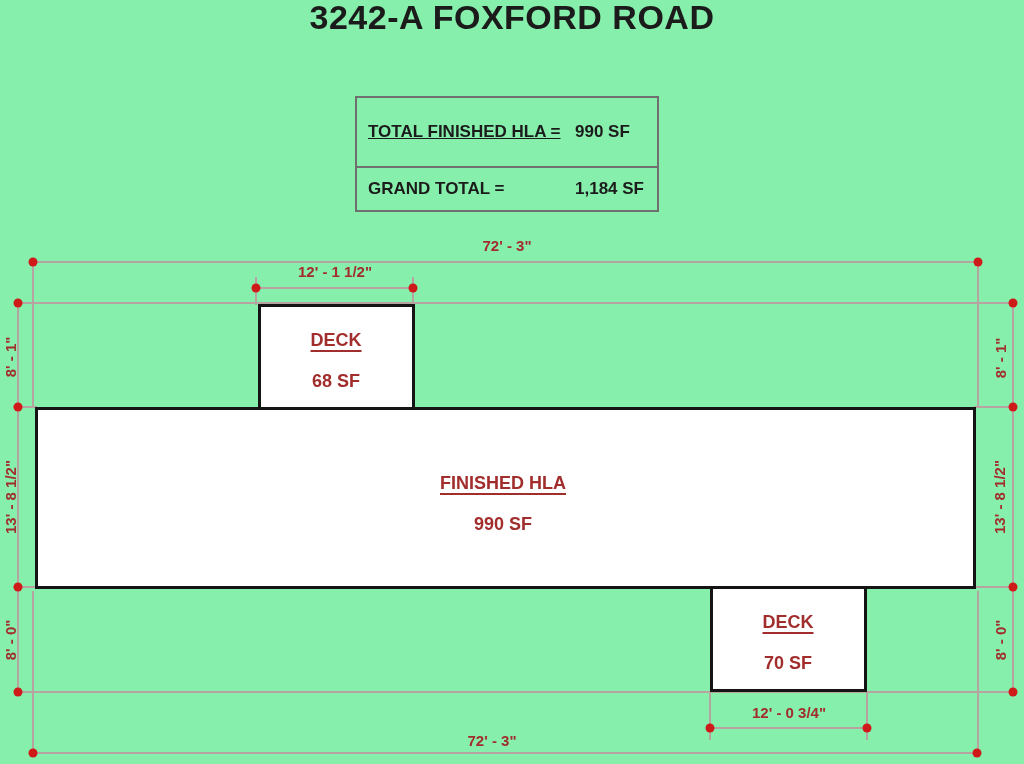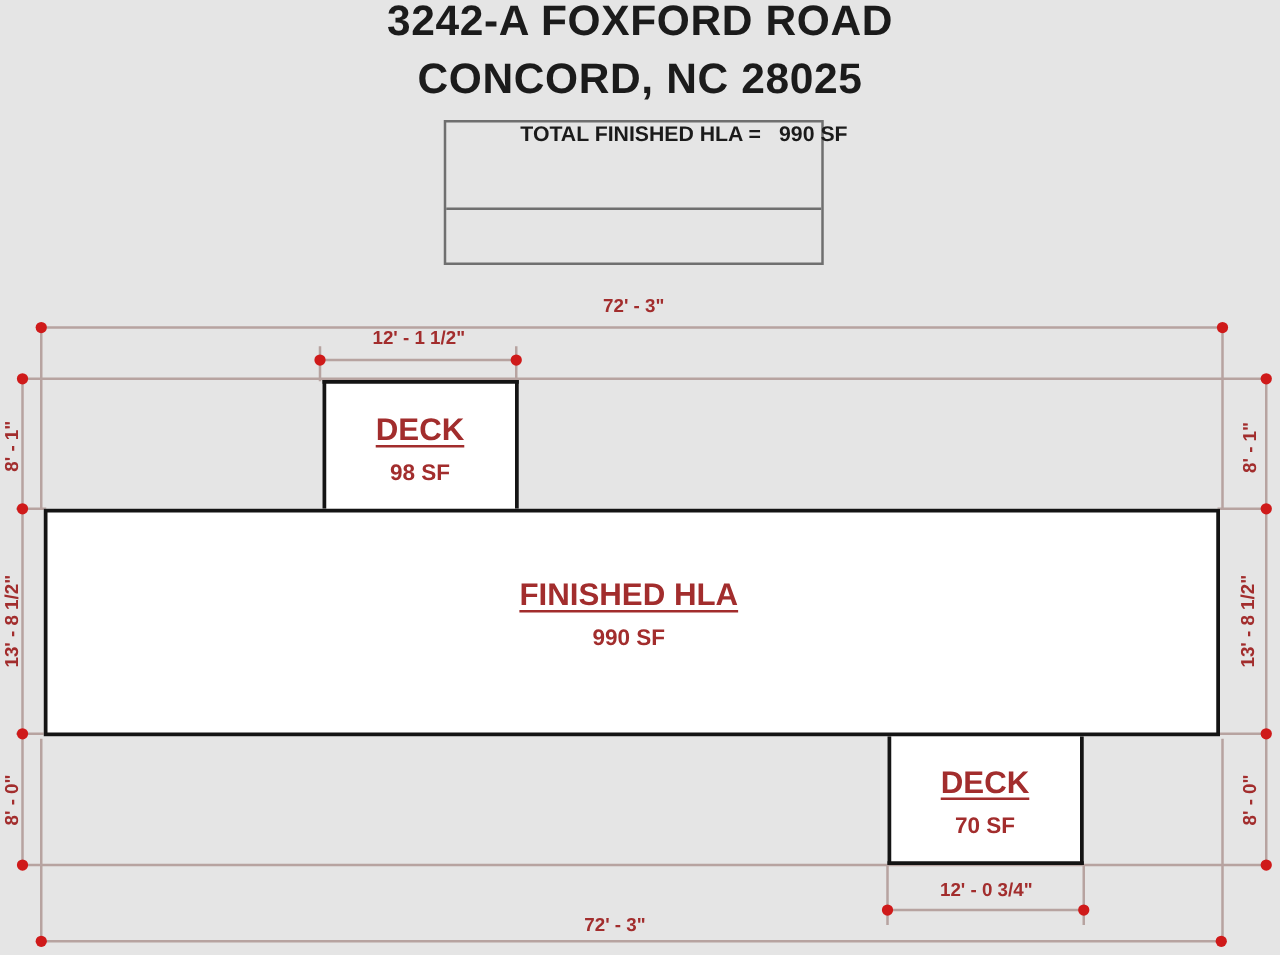--- a/index.html
+++ b/index.html
@@ -1,85 +1,90 @@
 <!DOCTYPE html>
 <html><head>
 <meta charset="utf-8">
 <style>
   html,body{margin:0;padding:0;background:#fff;}
   .page{
     position:relative;
     width:1024px;height:764px;
-    background:#e5e5e5;
+    background:#86efac;
     font-family:"Liberation Sans", sans-serif;
     overflow:hidden;
   }
   
   .title{
     position:absolute;left:0;width:1024px;
     text-align:center;font-weight:bold;color:#1b1b1b;
     font-size:34px;letter-spacing:0.5px;white-space:nowrap;
   }
   .title.l1{top:-2px;}
   .title.l2{top:44px;}
   
   .summary{
     position:absolute;left:355px;top:96px;width:304px;height:116px;
     border:2px solid #6f6f6f;box-sizing:border-box;
     display:flex;flex-direction:column;
     color:#1b1b1b;font-weight:bold;font-size:17px;
   }
   .summary .sec1{
     height:68px;border-bottom:2px solid #6f6f6f;
-    display:flex;flex-direction:row;justify-content:center;gap:3px;
+    display:flex;flex-direction:column;justify-content:center;gap:3px;text-decoration:underline;
   }
   .summary .sec2{flex:1;display:flex;flex-direction:column;justify-content:center;}
   .srow{position:relative;padding-left:11px;white-space:nowrap;}
   .sval{position:absolute;left:218px;top:0;}
   
   .shape{position:absolute;box-sizing:border-box;border:3px solid #141414;background:#fff;}
   .main-rect{left:35px;top:407px;width:941px;height:182px;z-index:3;}
   .deck-top{left:258px;top:304px;width:157px;height:103px;border-bottom:none;z-index:2;}
   .deck-bottom{left:710px;top:589px;width:157px;height:103px;border-top:none;z-index:2;}
   
   .area-label{
     position:absolute;z-index:5;text-align:center;
     color:#a22d2d;font-weight:bold;font-size:18px;
     transform:translate(-50%,0);white-space:nowrap;
   }
   .area-label .nm{
     text-decoration:underline;text-decoration-thickness:2px;text-underline-offset:4px;
-    display:block;margin-bottom:9px;font-size:25px;
+    display:block;margin-bottom:20px;font-size:18px;
   }
   
   .hline{position:absolute;height:1.5px;background:#b7a3a0;z-index:1;}
   .vline{position:absolute;width:1.5px;background:#b7a3a0;z-index:1;}
   .dot{
     position:absolute;width:9px;height:9px;border-radius:50%;
     background:#cf1a1a;transform:translate(-50%,-50%);z-index:4;
   }
   .dim{
     position:absolute;color:#a22d2d;font-weight:bold;font-size:15px;
     white-space:nowrap;transform:translate(-50%,-50%);z-index:4;
   }
   .dim.rot{transform:translate(-50%,-50%) rotate(-90deg);}
 </style>
 </head>
 <body>
 
 <div class="page">
 
   <div class="title l1">3242-A FOXFORD ROAD</div>
-  <div class="title l2">CONCORD, NC 28025</div>
 
   <div class="summary">
     <div class="sec1">
       <div class="srow">
         <span>TOTAL FINISHED HLA =</span>
         <span class="sval">990 SF</span>
+      </div>
+    </div>
+    <div class="sec2">
+      <div class="srow">
+        <span>GRAND TOTAL =</span>
+        <span class="sval">1,184 SF</span>
       </div>
     </div>
   </div>
 
   <div class="hline" style="left:33px;top:261px;width:945px;"></div>
   <div class="hline" style="left:18px;top:302px;width:996px;"></div>
   <div class="hline" style="left:256px;top:287px;width:158px;"></div>
   <div class="hline" style="left:13px;top:406px;width:24px;"></div>
   <div class="hline" style="left:974px;top:406px;width:43px;"></div>
   <div class="hline" style="left:13px;top:586px;width:24px;"></div>
@@ -98,23 +103,23 @@
   <div class="vline" style="left:977px;top:591px;height:166px;"></div>
   <div class="vline" style="left:709px;top:692px;height:48px;"></div>
   <div class="vline" style="left:866px;top:692px;height:48px;"></div>
 
   <div class="shape deck-top"></div>
   <div class="shape deck-bottom"></div>
   <div class="shape main-rect"></div>
 
   <div class="area-label" style="left:336px;top:330px;">
     <span class="nm">DECK</span>
-    <span>98 SF</span>
+    <span>68 SF</span>
   </div>
-  <div class="area-label" style="left:503px;top:462px;">
+  <div class="area-label" style="left:503px;top:473px;">
     <span class="nm">FINISHED HLA</span>
     <span>990 SF</span>
   </div>
   <div class="area-label" style="left:788px;top:612px;">
     <span class="nm">DECK</span>
     <span>70 SF</span>
   </div>
 
   <div class="dim" style="left:507px;top:245px;">72' - 3"</div>
   <div class="dim" style="left:335px;top:271px;">12' - 1 1/2"</div>

